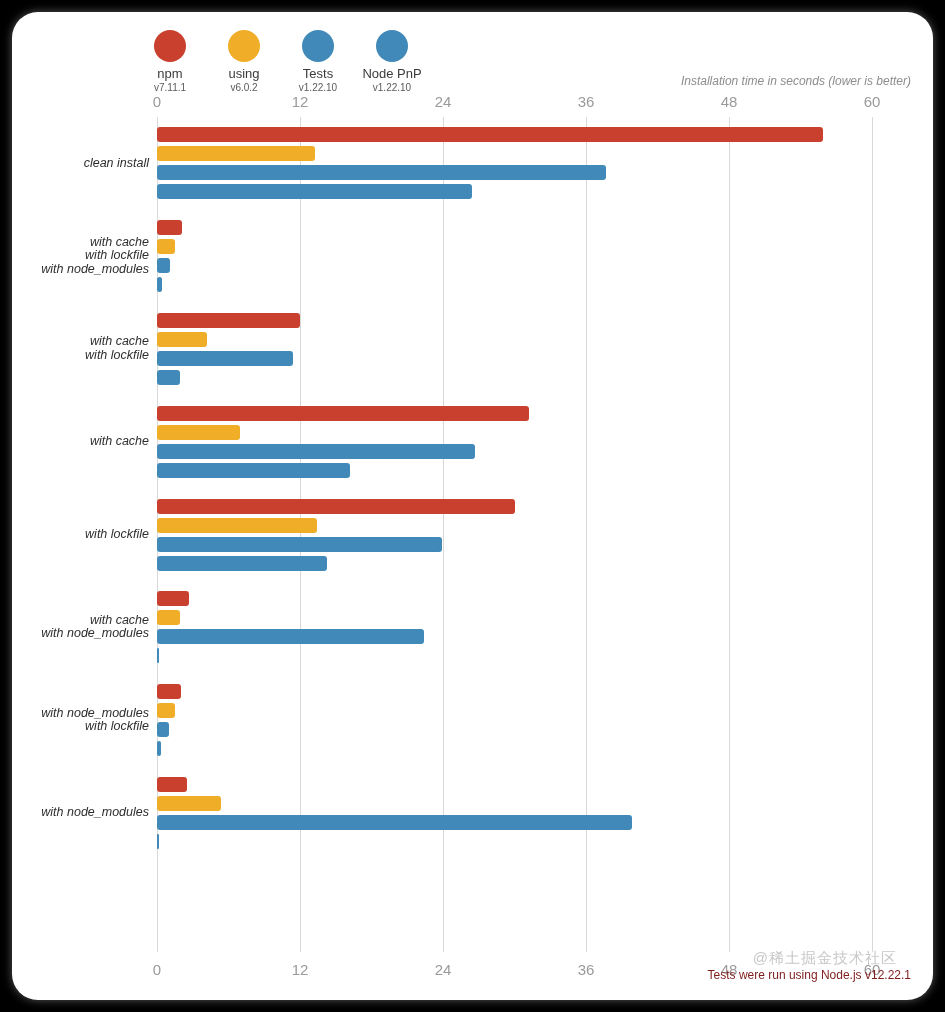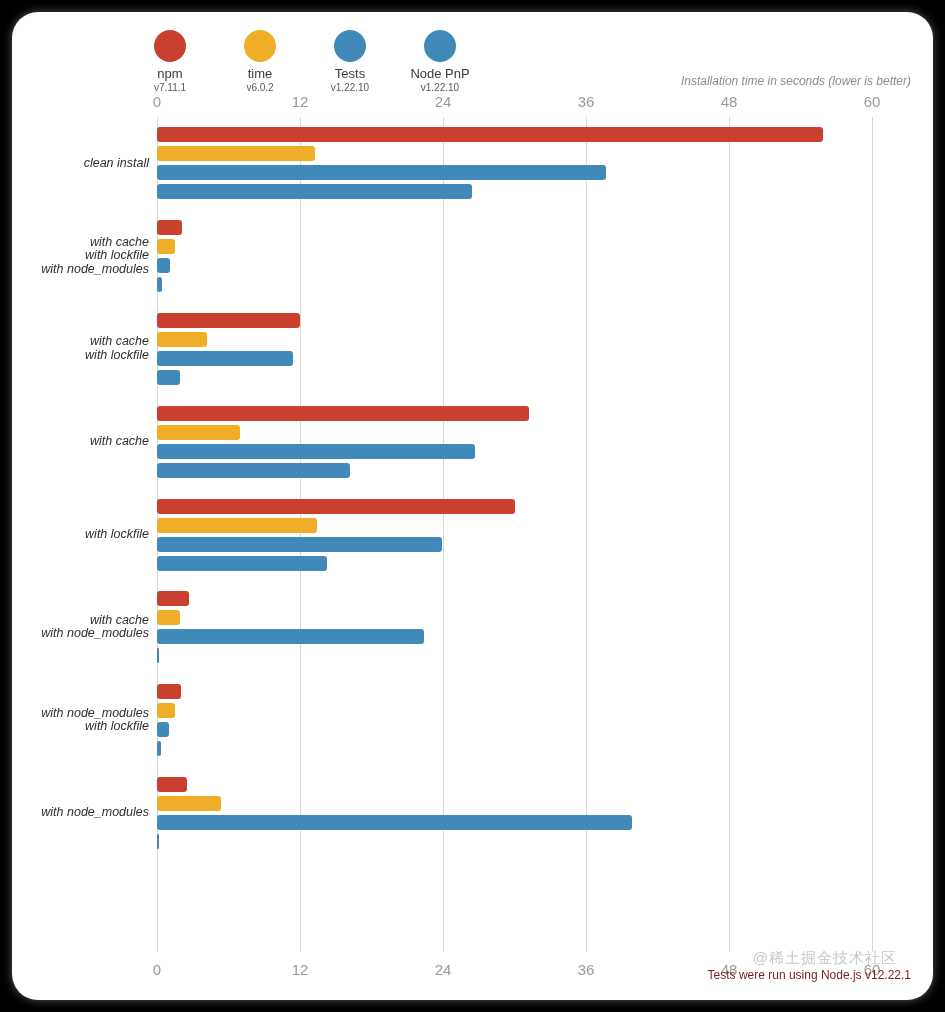--- a/index.html
+++ b/index.html
@@ -14,21 +14,21 @@
     left:12px;top:12px;
     width:921px;height:988px;
     background:#ffffff;
     border-radius:26px;
     box-shadow:0 0 10px rgba(255,255,255,0.35);
     overflow:hidden;
   }
   
   #legend{
     position:absolute;left:132px;top:18px;
-    display:flex;gap:38px;align-items:center;
+    display:flex;gap:22px;align-items:center;
   }
   .legend-item{display:flex;flex-direction:column;align-items:center;width:52px;}
   .legend-dot{width:32px;height:32px;border-radius:50%;}
   .legend-name{font-size:13px;color:#3b3b3b;margin-top:4px;white-space:nowrap;}
   .legend-ver{font-size:10px;color:#5a5a5a;margin-top:1px;white-space:nowrap;}
   
   #subtitle{
     position:absolute;right:22px;top:62px;
     font-size:12px;font-style:italic;color:#8d8d8d;
     white-space:nowrap;
@@ -76,21 +76,21 @@
 <div id="card">
 
   <div id="legend">
       <div class="legend-item">
         <div class="legend-dot" style="background: rgb(201, 64, 47);"></div>
         <div class="legend-name">npm</div>
         <div class="legend-ver">v7.11.1</div>
       </div>
       <div class="legend-item">
         <div class="legend-dot" style="background: rgb(240, 173, 39);"></div>
-        <div class="legend-name">time</div>
+        <div class="legend-name">using</div>
         <div class="legend-ver">v6.0.2</div>
       </div>
       <div class="legend-item">
         <div class="legend-dot" style="background: rgb(64, 137, 184);"></div>
         <div class="legend-name">Tests</div>
         <div class="legend-ver">v1.22.10</div>
       </div>
       <div class="legend-item">
         <div class="legend-dot" style="background: rgb(64, 137, 184);"></div>
         <div class="legend-name">Node PnP</div>

